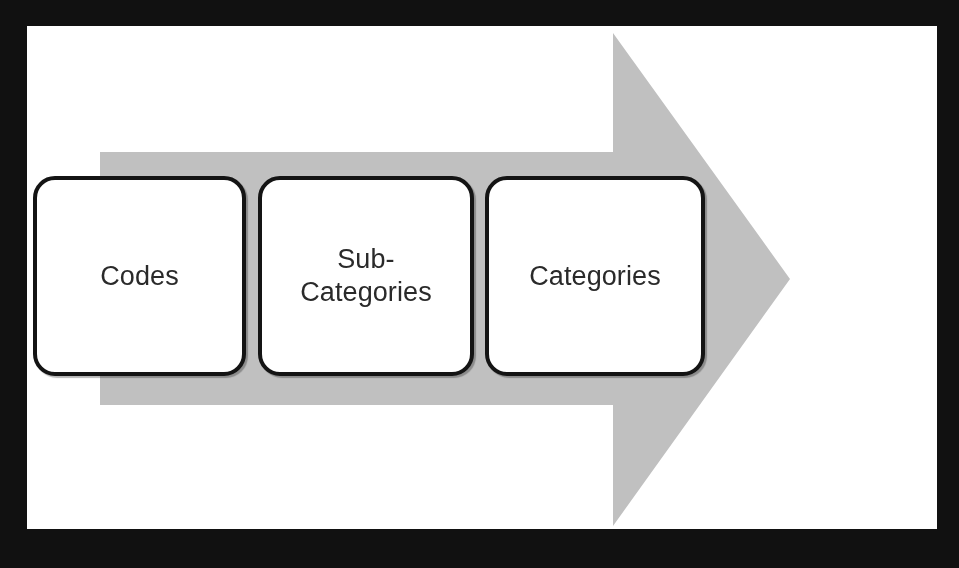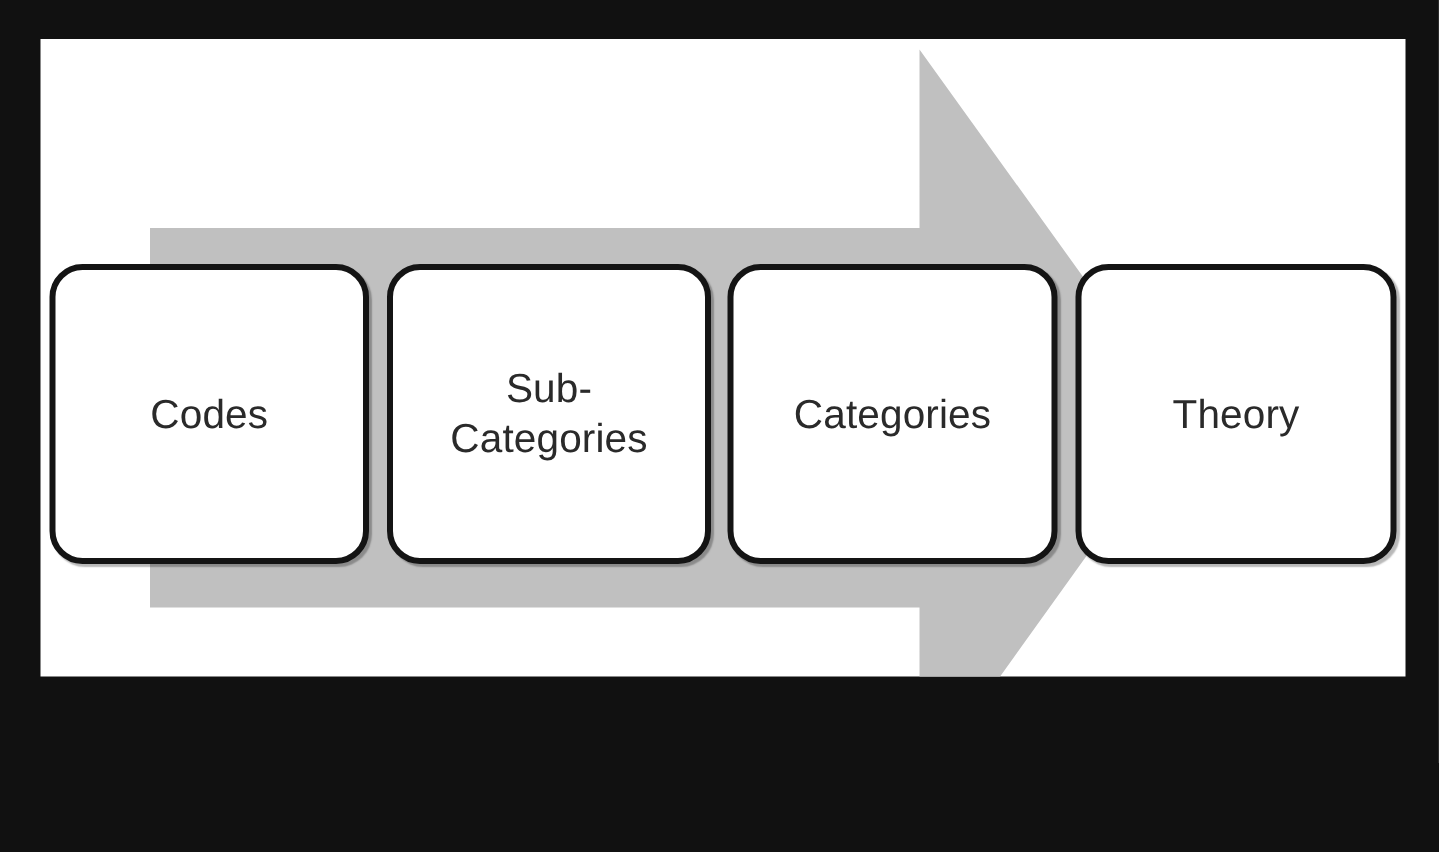--- a/index.html
+++ b/index.html
@@ -22,21 +22,21 @@
     width: 959px;
     height: 568px;
     background: #111111;
   }
 
   #canvas {
     position: absolute;
     left: 27px;
     top: 26px;
     width: 910px;
-    height: 425px;
+    height: 503px;
     background: #ffffff;
     overflow: hidden;
   }
 
   #arrow-layer {
     position: absolute;
     left: 0;
     top: 0;
     width: 910px;
     height: 503px;
@@ -98,19 +98,16 @@
 
       <div id="box-1" class="stage-box">
         <span class="stage-label">Sub-
 Categories</span>
       </div>
 
       <div id="box-2" class="stage-box">
         <span class="stage-label">Categories</span>
       </div>
 
-      <div id="box-3" class="stage-box">
-        <span class="stage-label">Theory</span>
-      </div>
 
     </div>
   </div>
 </div>
 
 </body></html>

